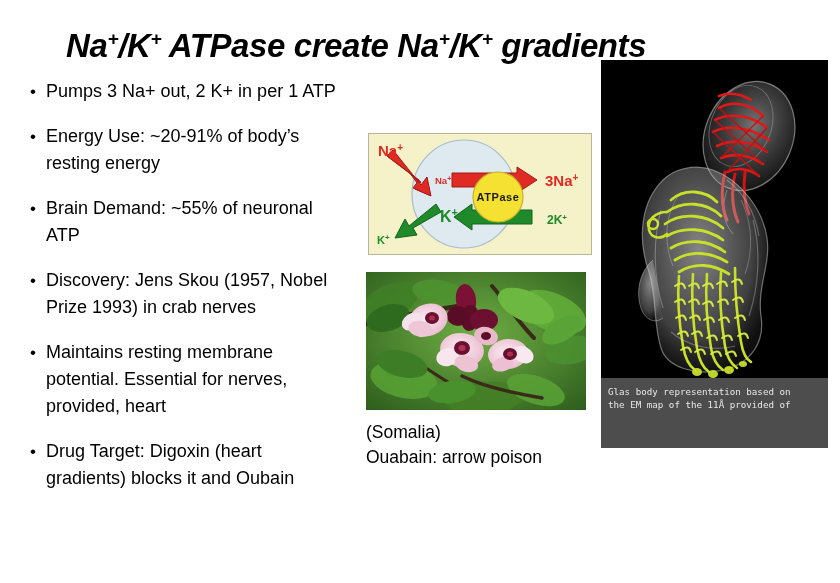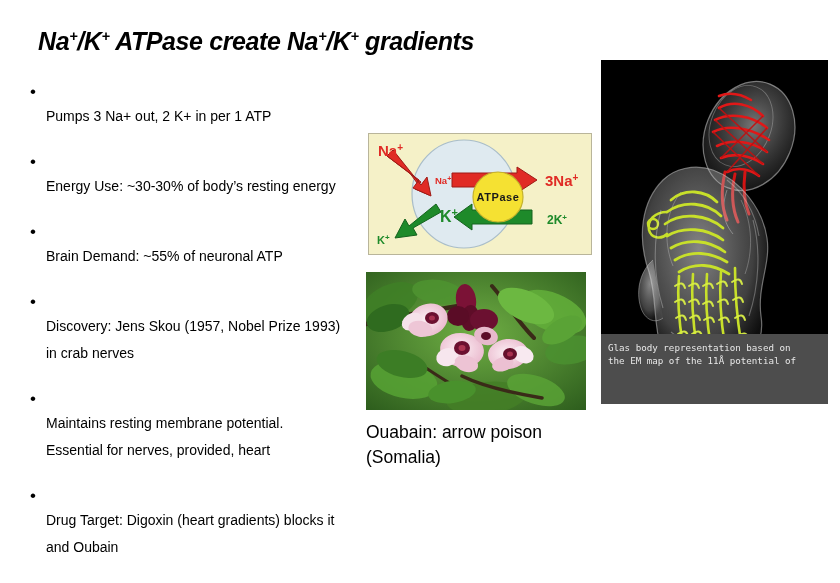--- a/index.html
+++ b/index.html
@@ -10,23 +10,23 @@
     width: 840px; height: 583px;
     position: relative;
     overflow: hidden;
     font-family: "Liberation Sans", sans-serif;
     color: #000;
   }
 
   
   .slide-title {
     position: absolute;
-    left: 38px; top: 2px;
+    left: 66px; top: 2px;
     width: 760px;
-    font-size: 25px;
+    font-size: 33px;
     font-weight: bold;
     font-style: italic;
     letter-spacing: -0.4px;
     line-height: 44px;
     white-space: nowrap;
   }
   .slide-title sup {
     font-size: 0.58em;
     vertical-align: super;
     line-height: 0;
@@ -47,23 +47,22 @@
     width: 24px;
     flex: 0 0 24px;
     font-size: 17px;
     line-height: 27px;
     text-align: left;
     padding-left: 8px;
     box-sizing: border-box;
   }
   .bullet-text {
     flex: 1 1 auto;
-    font-size: 14px;
+    font-size: 18px;
     line-height: 27px;
-    margin-top: 25px;
   }
 
   
   .pump-diagram {
     position: absolute;
     left: 368px; top: 133px;
     width: 224px; height: 122px;
     background: #f5f1c8;
     border: 1px solid #b9b59a;
     box-sizing: border-box;
@@ -85,21 +84,21 @@
     left: 366px; top: 420px;
     width: 240px;
     font-size: 17.5px;
     line-height: 25px;
   }
 
   
   .em-figure {
     position: absolute;
     left: 601px; top: 60px;
-    width: 227px; height: 344px;
+    width: 227px; height: 388px;
     background: #4d7c0f;
     overflow: hidden;
   }
   .em-image {
     position: absolute;
     left: 0; top: 0;
     width: 227px; height: 318px;
     background: #000;
     overflow: hidden;
   }
@@ -128,21 +127,21 @@
 
 <div class="bullet-list">
 
   <div class="bullet-item">
     <span class="bullet-dot">•</span>
     <span class="bullet-text">Pumps 3 Na+ out, 2 K+ in per 1 ATP</span>
   </div>
 
   <div class="bullet-item">
     <span class="bullet-dot">•</span>
-    <span class="bullet-text">Energy Use: ~30-30% of body’s resting energy</span>
+    <span class="bullet-text">Energy Use: ~20-91% of body’s resting energy</span>
   </div>
 
   <div class="bullet-item">
     <span class="bullet-dot">•</span>
     <span class="bullet-text">Brain Demand: ~55% of neuronal ATP</span>
   </div>
 
   <div class="bullet-item">
     <span class="bullet-dot">•</span>
     <span class="bullet-text">Discovery: Jens Skou (1957, Nobel Prize 1993) in crab nerves</span>
@@ -274,22 +273,22 @@
 
       <g transform="translate(120,64)">
         <ellipse cx="0" cy="0" rx="12" ry="9" fill="#e7b9cb" transform="rotate(14)"></ellipse>
         <ellipse cx="0" cy="0" rx="5" ry="4" fill="#5c0d28"></ellipse>
       </g>
     </g>
   </svg>
 </div>
 
 <div class="flower-caption">
+  <div>(Somalia)</div>
   <div>Ouabain: arrow poison</div>
-  <div>(Somalia)</div>
 </div>
 
 <div class="em-figure">
 
   <div class="em-image">
     <svg width="227" height="318" viewBox="0 0 227 318" xmlns="http://www.w3.org/2000/svg">
       <defs>
         <radialGradient id="envGrad" cx="45%" cy="40%" r="62%">
           <stop offset="0%" stop-color="#f2f2f2" stop-opacity="0.55"></stop>
           <stop offset="70%" stop-color="#bdbdbd" stop-opacity="0.34"></stop>
@@ -403,15 +402,15 @@
         <path d="M60,150 C52,180 52,216 62,248"></path>
         <path d="M152,160 C160,190 158,226 148,256"></path>
         <path d="M70,272 C86,286 112,292 134,286"></path>
         <path d="M126,120 C142,132 154,152 158,176"></path>
       </g>
     </svg>
   </div>
 
   <div class="em-caption">
     <div>Glas body representation based on</div>
-    <div>the EM map of the 11Å potential of</div>
+    <div>the EM map of the 11Å provided of</div>
   </div>
 </div>
 
 </body></html>

